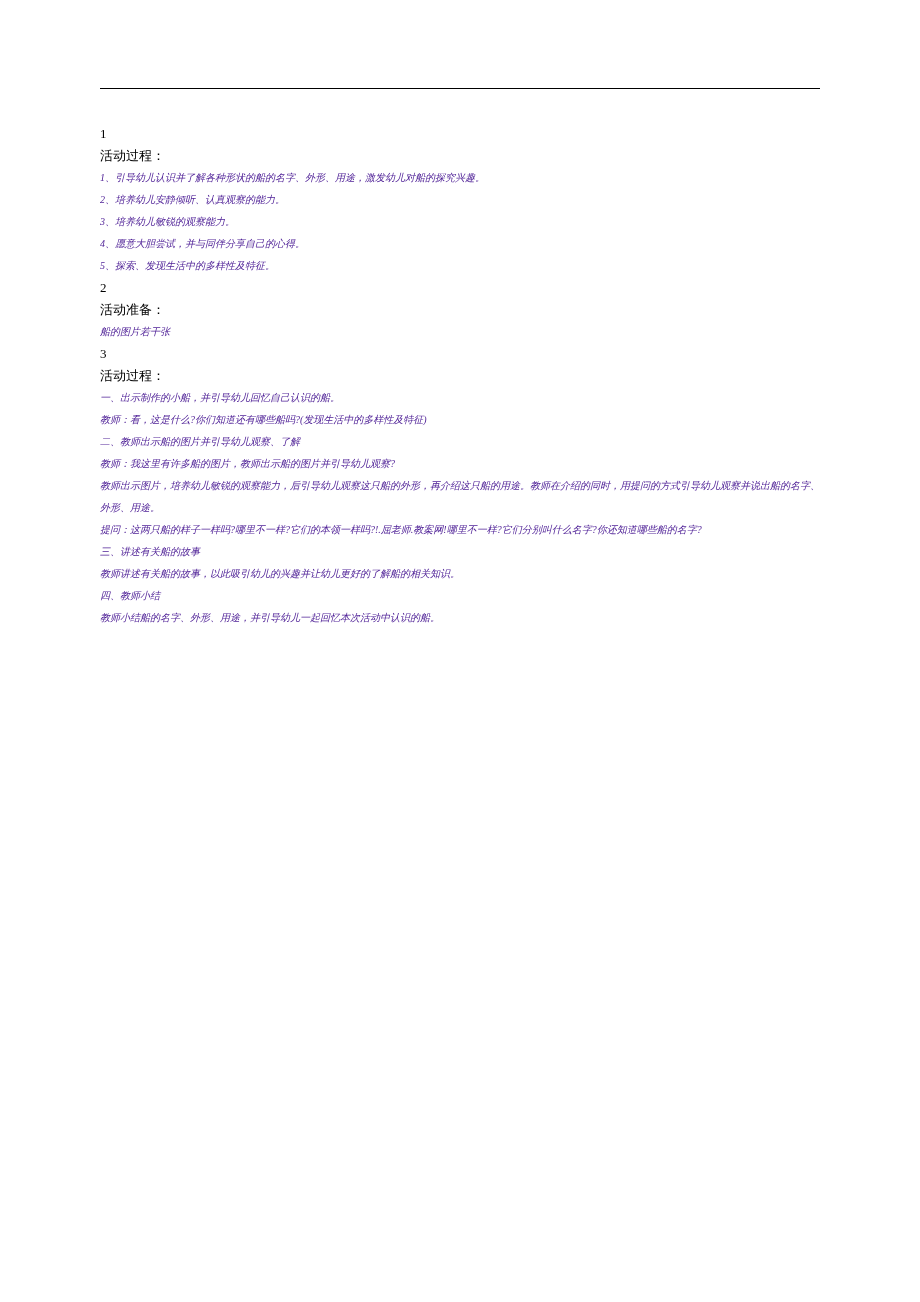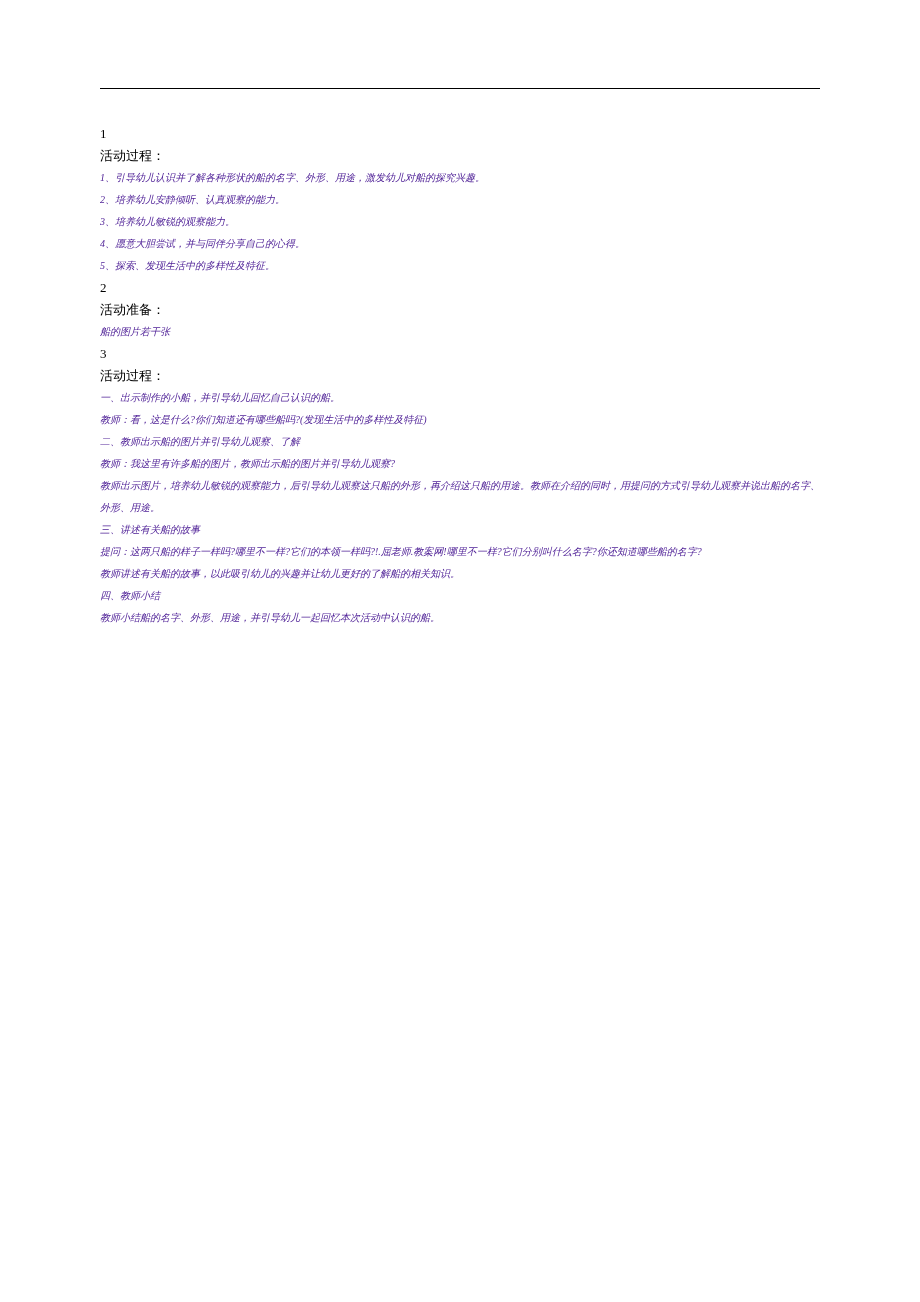--- a/index.html
+++ b/index.html
@@ -61,18 +61,18 @@
   <p class="section-title">活动准备：</p>
   <p class="content-line">船的图片若干张</p>
 
   <p class="section-number">3</p>
   <p class="section-title">活动过程：</p>
   <p class="content-line">一、出示制作的小船，并引导幼儿回忆自己认识的船。</p>
   <p class="content-line">教师：看，这是什么?你们知道还有哪些船吗?(发现生活中的多样性及特征)</p>
   <p class="content-line">二、教师出示船的图片并引导幼儿观察、了解</p>
   <p class="content-line">教师：我这里有许多船的图片，教师出示船的图片并引导幼儿观察?</p>
   <p class="content-line">教师出示图片，培养幼儿敏锐的观察能力，后引导幼儿观察这只船的外形，再介绍这只船的用途。教师在介绍的同时，用提问的方式引导幼儿观察并说出船的名字、外形、用途。</p>
+  <p class="content-line">提问：这两只船的样子一样吗?哪里不一样?它们的本领一样吗?!.屈老师.教案网!哪里不一样?它们分别叫什么名字?你还知道哪些船的名字?</p>
   <p class="content-line">三、讲述有关船的故事</p>
-  <p class="content-line">提问：这两只船的样子一样吗?哪里不一样?它们的本领一样吗?!.屈老师.教案网!哪里不一样?它们分别叫什么名字?你还知道哪些船的名字?</p>
   <p class="content-line">教师讲述有关船的故事，以此吸引幼儿的兴趣并让幼儿更好的了解船的相关知识。</p>
   <p class="content-line">四、教师小结</p>
   <p class="content-line">教师小结船的名字、外形、用途，并引导幼儿一起回忆本次活动中认识的船。</p>
 </div>
 
 </body></html>

